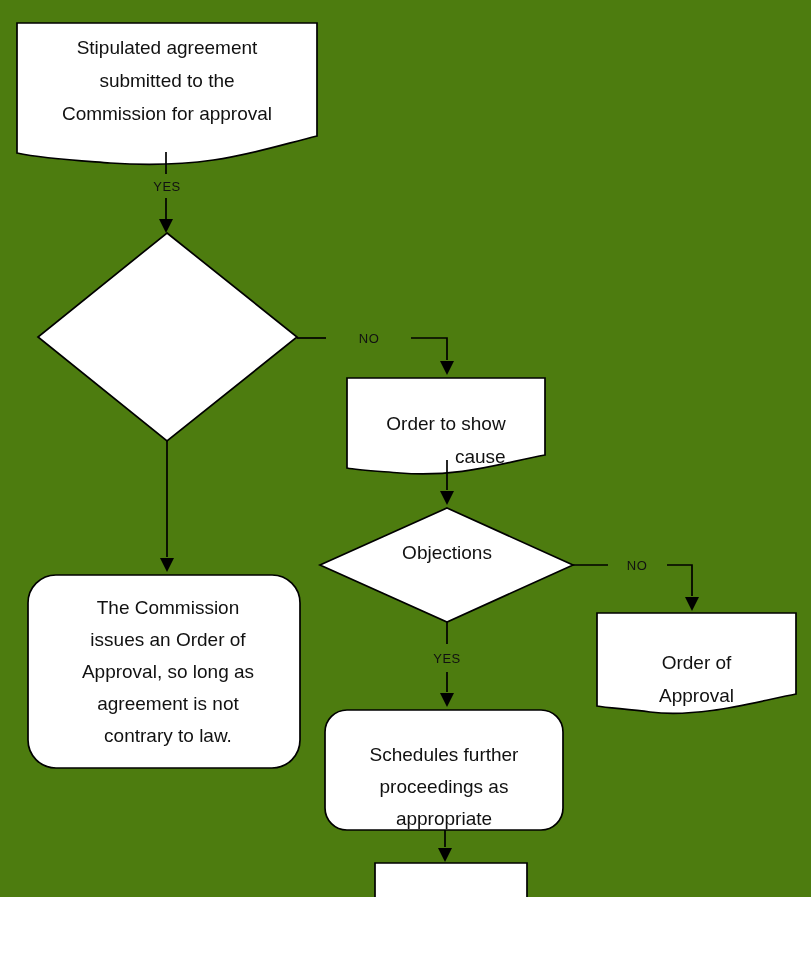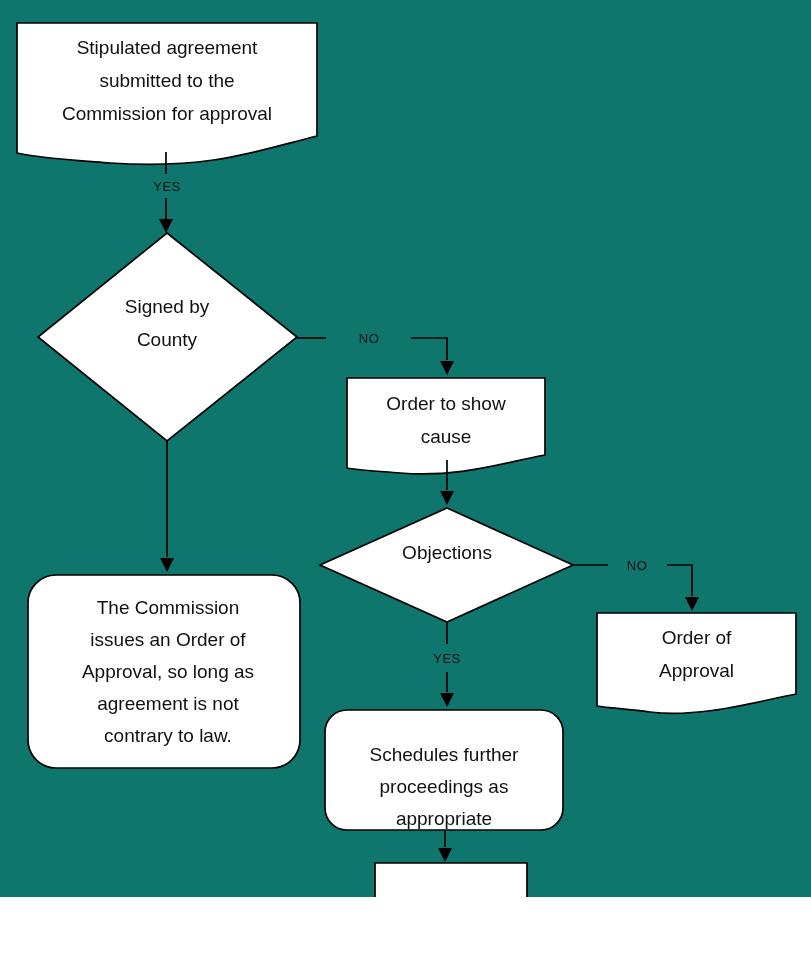--- a/index.html
+++ b/index.html
@@ -1,20 +1,20 @@
 <!DOCTYPE html>
 <html><head>
 <meta charset="utf-8">
 <style>
   html, body { margin: 0; padding: 0; background: #ffffff; }
   .canvas {
     position: relative;
     width: 811px;
     height: 897px;
-    background: #0f766e;
+    background: #4d7c0f;
     font-family: "Liberation Sans", sans-serif;
     overflow: hidden;
   }
   .canvas svg { position: absolute; left: 0; top: 0; }
   .shape { fill: #ffffff; stroke: #000000; stroke-width: 1.7; }
   .conn  { fill: none;    stroke: #000000; stroke-width: 1.7; }
   .ahead { fill: #000000; stroke: none; }
   .nt {
     position: absolute;
     display: flex;
@@ -84,39 +84,37 @@
     <path class="conn" d="M445,830 V847"></path>
     <polygon class="ahead" points="438,848 452,848 445,862"></polygon>
 
     <path class="shape" d="M375,863 L527,863 L527,933 C497,939 462,956 425,951 C405,948 385,949 375,947 Z"></path>
   </svg>
 
   <div class="nt" style="left:17px; top:25px; width:300px; height:110px;">Stipulated agreement
 submitted to the
 Commission for approval</div>
 
-  <div class="nt" style="left:37px; top:228px; width:260px; height:190px;">Signed by
-County</div>
 
-  <div class="nt" style="left:347px; top:380px; width:198px; height:80px;">Order to show
+  <div class="nt" style="left:347px; top:400px; width:198px; height:80px;text-align:right;">Order to show
 cause</div>
 
   <div class="nt" style="left:320px; top:495px; width:254px; height:114px;">Objections</div>
 
   <div class="nt tight" style="left:32px; top:577px; width:272px; height:190px;">The Commission
 issues an Order of
 Approval, so long as
 agreement is not
 contrary to law.</div>
 
   <div class="nt tight" style="left:325px; top:728px; width:238px; height:118px;">Schedules further
 proceedings as
 appropriate</div>
 
-  <div class="nt" style="left:597px; top:615px; width:199px; height:78px;">Order of
+  <div class="nt" style="left:597px; top:640px; width:199px; height:78px;">Order of
 Approval</div>
 
   <div class="nt" style="left:375px; top:865px; width:152px; height:52px;margin-top:48px;">Order</div>
 
   <div class="el" style="left:137px; top:177px; width:60px; height:18px;">YES</div>
 
   <div class="el" style="left:339px; top:329px; width:60px; height:18px;">NO</div>
 
   <div class="el" style="left:417px; top:649px; width:60px; height:18px;">YES</div>
 

